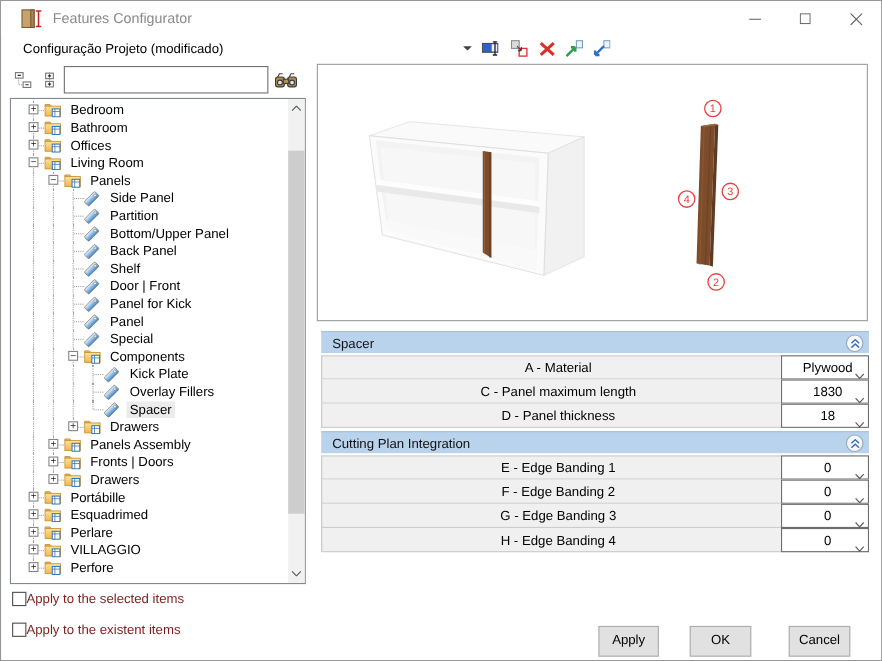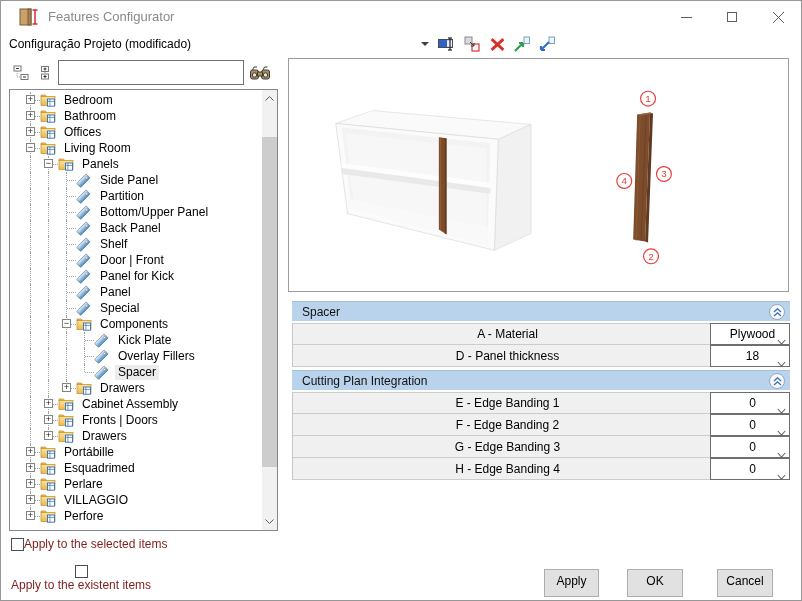--- a/index.html
+++ b/index.html
@@ -8,21 +8,21 @@
 
   
   .titlebar{position:absolute;left:0;top:0;width:100%;height:32px;background:#fff;}
   .app-icon{position:absolute;left:18px;top:7px;width:20px;height:18px;}
   .title-text{position:absolute;left:47px;top:8px;font-size:13px;color:#8a8a8a;}
   .win-controls{position:absolute;right:0;top:0;height:32px;display:flex;}
   .win-btn{width:46px;height:32px;display:flex;align-items:center;justify-content:center;}
 
   
   .preset-combo{position:absolute;left:8px;top:33px;width:424px;height:20px;display:flex;align-items:center;cursor:default;}
-  .preset-value{font-size:12px;color:#000;flex:1;}
+  .preset-value{font-size:12px;color:#000;flex:1;margin-left:12px;}
   .combo-arrow{width:0;height:0;border-left:4px solid transparent;border-right:4px solid transparent;border-top:4px solid #404040;margin-right:4px;}
   .toolbar-icons{position:absolute;left:437px;top:33px;height:20px;display:flex;gap:7px;align-items:center;}
   .tb-icon{width:18px;height:18px;display:flex;align-items:center;justify-content:center;}
 
   
   .search-row{position:absolute;left:10px;top:59px;width:268px;height:26px;}
   .tree-tool{position:absolute;top:2px;width:20px;height:22px;display:flex;align-items:center;justify-content:center;}
   .tool-collapse{left:0;}
   .tool-expand{left:24px;}
   .search-input{position:absolute;left:47px;top:0;width:186px;height:25px;border:1px solid #727272;background:#fff;font-size:12px;padding:0 4px;outline:none;}
@@ -41,21 +41,21 @@
   .node-label{padding:0 3px;line-height:15px;}
   .tree-row.selected .node-label{background:#ececec;}
   .scrollbar{position:absolute;right:0;top:0;width:15px;height:100%;background:#f1f1f1;}
   .sb-btn{position:absolute;left:0;width:15px;height:17px;display:flex;align-items:center;justify-content:center;}
   .sb-up{top:0;} .sb-down{bottom:0;}
   .sb-thumb{position:absolute;left:0;top:47px;width:15px;height:330px;background:#cdcdcd;}
 
   
   .chk-row{position:absolute;left:10px;display:flex;align-items:center;gap:0;font-size:12px;color:#7f1d1d;}
   .chk-box{width:13px;height:13px;border:1px solid #4d4d4d;background:#fff;display:inline-block;}
-  .chk1{top:536px;} .chk2{top:564px;flex-direction:column;}
+  .chk1{top:536px;} .chk2{top:564px;}
   .btn{position:absolute;top:568px;height:28px;background:#e1e1e1;border:1px solid #adadad;font-size:12px;color:#000;text-align:center;line-height:22px;cursor:default;}
   .btn-apply{left:543px;width:55px;} .btn-ok{left:626px;width:56px;} .btn-cancel{left:716px;width:56px;}
 
   
   .preview{position:absolute;left:287px;top:57px;width:501px;height:234px;border:1px solid #9c9c9c;background:#fff;}
 
   
   .sections{position:absolute;left:291px;top:300px;width:498px;}
   .section{margin-bottom:3px;}
   .section-header{position:relative;height:20px;background:#b9d3ec;border-top:1px solid #a3c0dd;display:flex;align-items:center;}
@@ -484,21 +484,21 @@
           </span>
           <span class="node-icon">
             <svg viewBox="0 0 16 14" width="16" height="14">
               <path d="M1 3.5 L1 2 L5.4 2 L6.8 3.5 Z" fill="#e9b75a" stroke="#c89436" stroke-width="0.8"></path>
               <rect x="1" y="3.5" width="14" height="9" fill="url(#foldGrad)" stroke="#c89436" stroke-width="0.8"></rect>
               <rect x="7.5" y="6" width="7" height="7.2" fill="#fff" stroke="#2e74b5" stroke-width="0.9"></rect>
               <line x1="7.5" y1="8.4" x2="14.5" y2="8.4" stroke="#2e74b5" stroke-width="0.7"></line>
               <line x1="9.9" y1="6" x2="9.9" y2="13.2" stroke="#2e74b5" stroke-width="0.7"></line>
             </svg>
           </span>
-          <span class="node-label">Cabinet Assembly</span>
+          <span class="node-label">Panels Assembly</span>
         </div>
         <div class="tree-row">
           <span class="guide on"></span>
           <span class="exp-cell vfull">
             <span class="exp-box">+</span>
           </span>
           <span class="node-icon">
             <svg viewBox="0 0 16 14" width="16" height="14">
               <path d="M1 3.5 L1 2 L5.4 2 L6.8 3.5 Z" fill="#e9b75a" stroke="#c89436" stroke-width="0.8"></path>
               <rect x="1" y="3.5" width="14" height="9" fill="url(#foldGrad)" stroke="#c89436" stroke-width="0.8"></rect>
@@ -666,20 +666,26 @@
             <svg width="9" height="9" viewBox="0 0 9 9">
               <polyline points="1,4 4.5,0.8 8,4" fill="none" stroke="#3e6db5" stroke-width="1.3"></polyline>
               <polyline points="1,8 4.5,4.8 8,8" fill="none" stroke="#3e6db5" stroke-width="1.3"></polyline>
             </svg>
           </span>
         </div>
         <div class="section-body">
           <div class="prop-row">
             <span class="prop-label">A - Material</span>
             <span class="prop-dd"><span>Plywood</span><span class="dd-chevron"><svg width="9" height="6" viewBox="0 0 9 6">
+                  <polyline points="0.8,1 4.5,5 8.2,1" fill="none" stroke="#5f5f5f" stroke-width="1.1"></polyline>
+                </svg></span></span>
+          </div>
+          <div class="prop-row">
+            <span class="prop-label">C - Panel maximum length</span>
+            <span class="prop-dd"><span>1830</span><span class="dd-chevron"><svg width="9" height="6" viewBox="0 0 9 6">
                   <polyline points="0.8,1 4.5,5 8.2,1" fill="none" stroke="#5f5f5f" stroke-width="1.1"></polyline>
                 </svg></span></span>
           </div>
           <div class="prop-row">
             <span class="prop-label">D - Panel thickness</span>
             <span class="prop-dd"><span>18</span><span class="dd-chevron"><svg width="9" height="6" viewBox="0 0 9 6">
                   <polyline points="0.8,1 4.5,5 8.2,1" fill="none" stroke="#5f5f5f" stroke-width="1.1"></polyline>
                 </svg></span></span>
           </div>
         </div>

